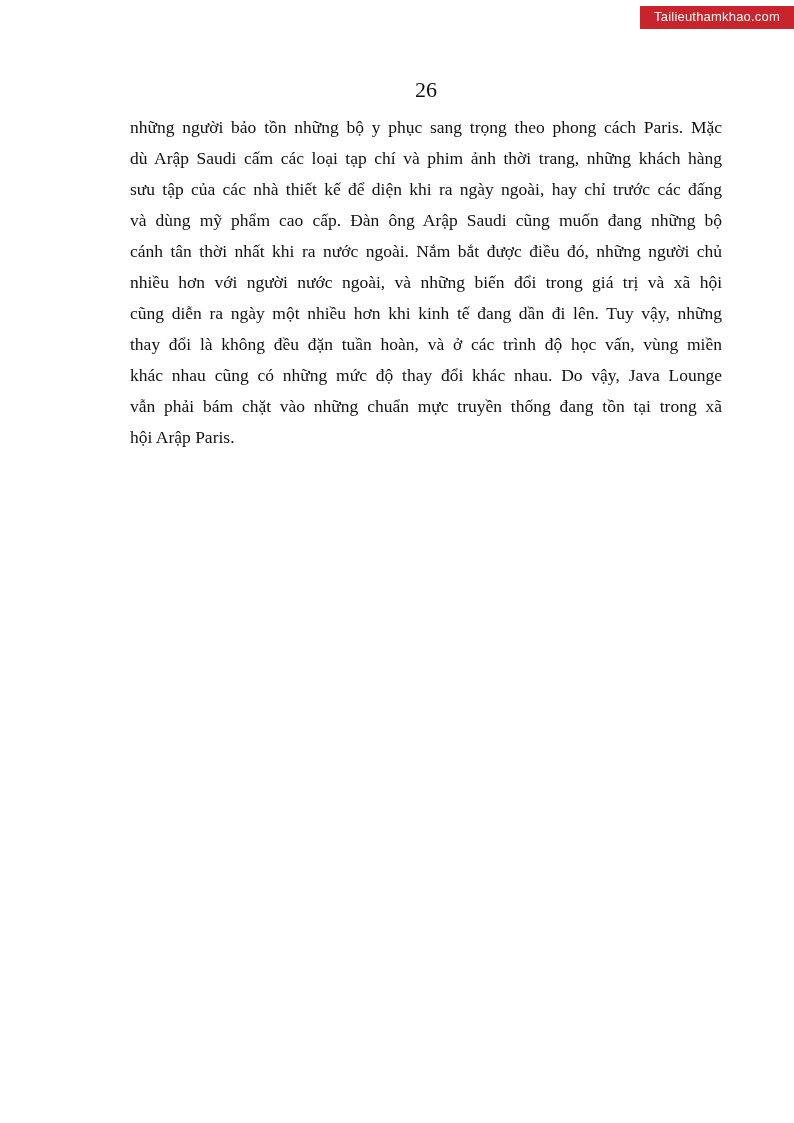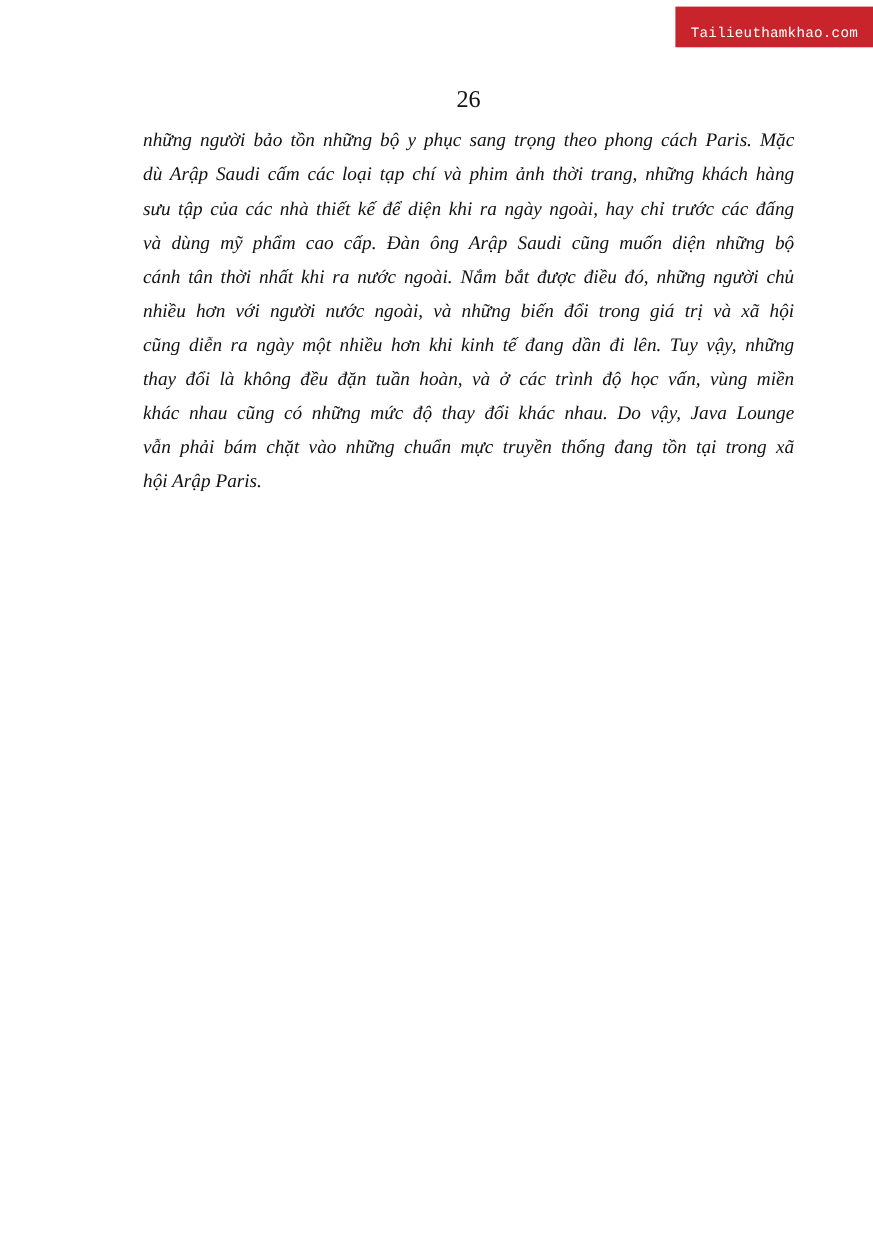--- a/index.html
+++ b/index.html
@@ -12,23 +12,23 @@
     background: #ffffff;
     position: relative;
     overflow: hidden;
     font-family: "Liberation Serif", "DejaVu Serif", serif;
     color: #111111;
   }
   .watermark {
     position: absolute;
     top: 6px;
     right: 0;
-    padding: 18px 14px 5px 14px;
+    padding: 4px 14px 5px 14px;
     color: #ffffff;
-    font-family: Liberation Mono, monospace;
+    font-family: Liberation Sans, sans-serif;
     font-size: 13px;
     line-height: 1.1;
     letter-spacing: 0.2px;
   }
   .page-number {
     position: absolute;
     top: 77px;
     left: 130px;
     width: 592px;
     text-align: center;
@@ -39,38 +39,37 @@
     top: 112px;
     left: 130px;
     width: 592px;
     font-size: 17.5px;
     line-height: 31px;
   }
   .line {
     text-align: justify;
     text-align-last: justify;
     white-space: normal;
-    font-style: italic;
   }
   .line.last {
     text-align-last: left;
   }
 </style>
 </head>
 <body>
 
 <div class="watermark" style="background: rgb(201, 36, 43); color: rgb(255, 255, 255);">Tailieuthamkhao.com</div>
 
 <div class="page-number">26</div>
 
 <div class="content">
   <div class="line">những người bảo tồn những bộ y phục sang trọng theo phong cách Paris. Mặc</div>
   <div class="line">dù Arập Saudi cấm các loại tạp chí và phim ảnh thời trang, những khách hàng</div>
   <div class="line">sưu tập của các nhà thiết kế để diện khi ra ngày ngoài, hay chỉ trước các đấng</div>
-  <div class="line">và dùng mỹ phẩm cao cấp. Đàn ông Arập Saudi cũng muốn diện những bộ</div>
+  <div class="line">và dùng mỹ phẩm cao cấp. Đàn ông Arập Saudi cũng muốn đang những bộ</div>
   <div class="line">cánh tân thời nhất khi ra nước ngoài. Nắm bắt được điều đó, những người chủ</div>
   <div class="line">nhiều hơn với người nước ngoài, và những biến đổi trong giá trị và xã hội</div>
   <div class="line">cũng diễn ra ngày một nhiều hơn khi kinh tế đang dần đi lên. Tuy vậy, những</div>
   <div class="line">thay đổi là không đều đặn tuần hoàn, và ở các trình độ học vấn, vùng miền</div>
   <div class="line">khác nhau cũng có những mức độ thay đổi khác nhau. Do vậy, Java Lounge</div>
   <div class="line">vẫn phải bám chặt vào những chuẩn mực truyền thống đang tồn tại trong xã</div>
   <div class="line last">hội Arập Paris.</div>
 </div>
 
 </body></html>

